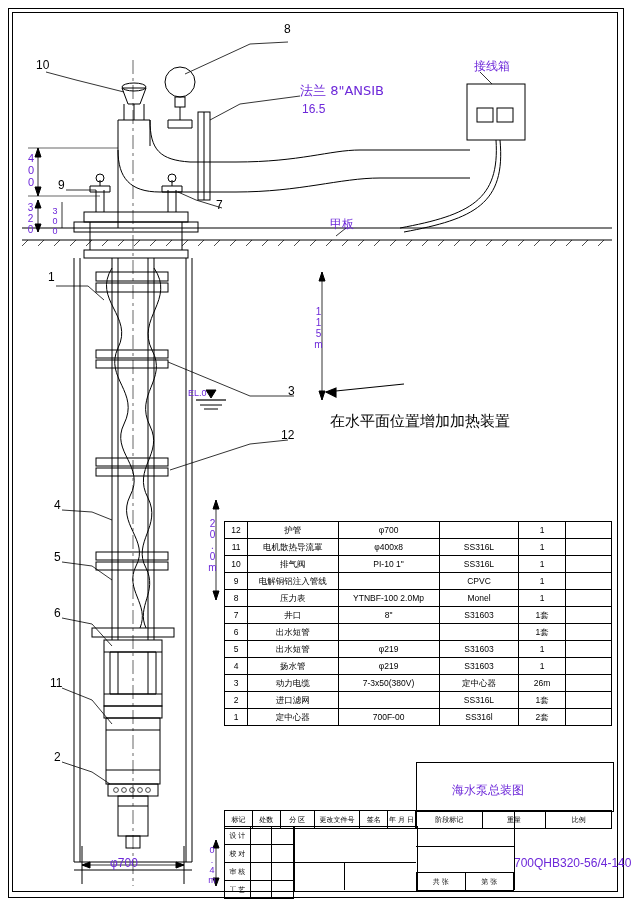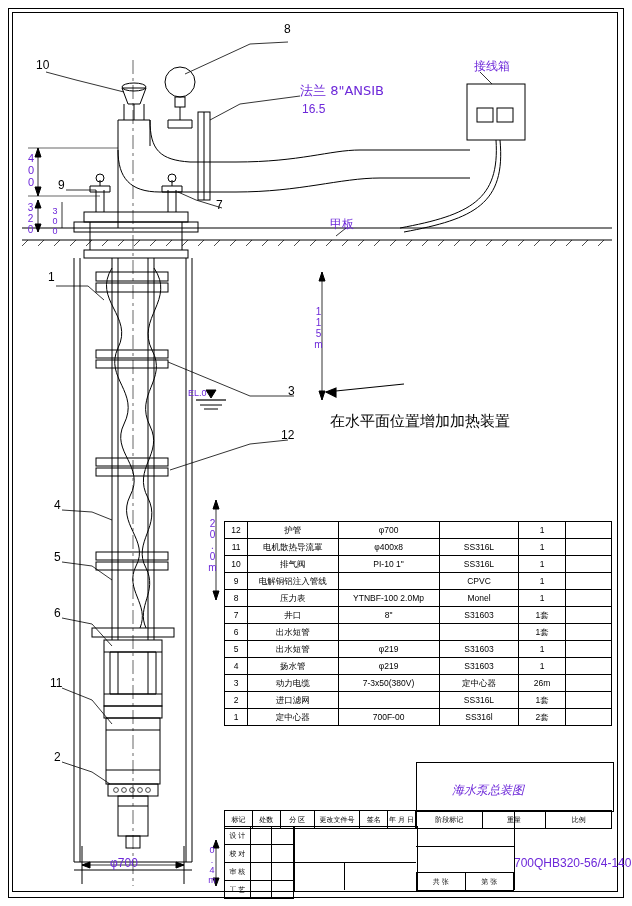--- a/index.html
+++ b/index.html
@@ -435,21 +435,21 @@
         </tr>
         <tr>
           <td style="height: 15px;">工  艺</td>
           <td style="height: 15px;"></td>
           <td style="height: 15px;"></td>
         </tr>
       </tbody>
   </table>
 
   <div class="tb" style="left:416px;top:762px;width:196px;height:48px;border:0.8px solid #000;"></div>
-  <div class="lbl cn" style="left:452px;top:782px;font-size:12px;font-style:italic;">海水泵总装图</div>
+  <div class="lbl cn" style="left:452px;top:782px;font-size:12px;">海水泵总装图</div>
 
   <table class="tb" style="left:416px;top:810px;width:196px;">
     <colgroup>
         <col style="width:66px">
         <col style="width:64px">
         <col style="width:66px">
       </colgroup>
     <tbody id="tb-right">
         <tr>
           <td style="height: 15px;">阶段标记</td>

